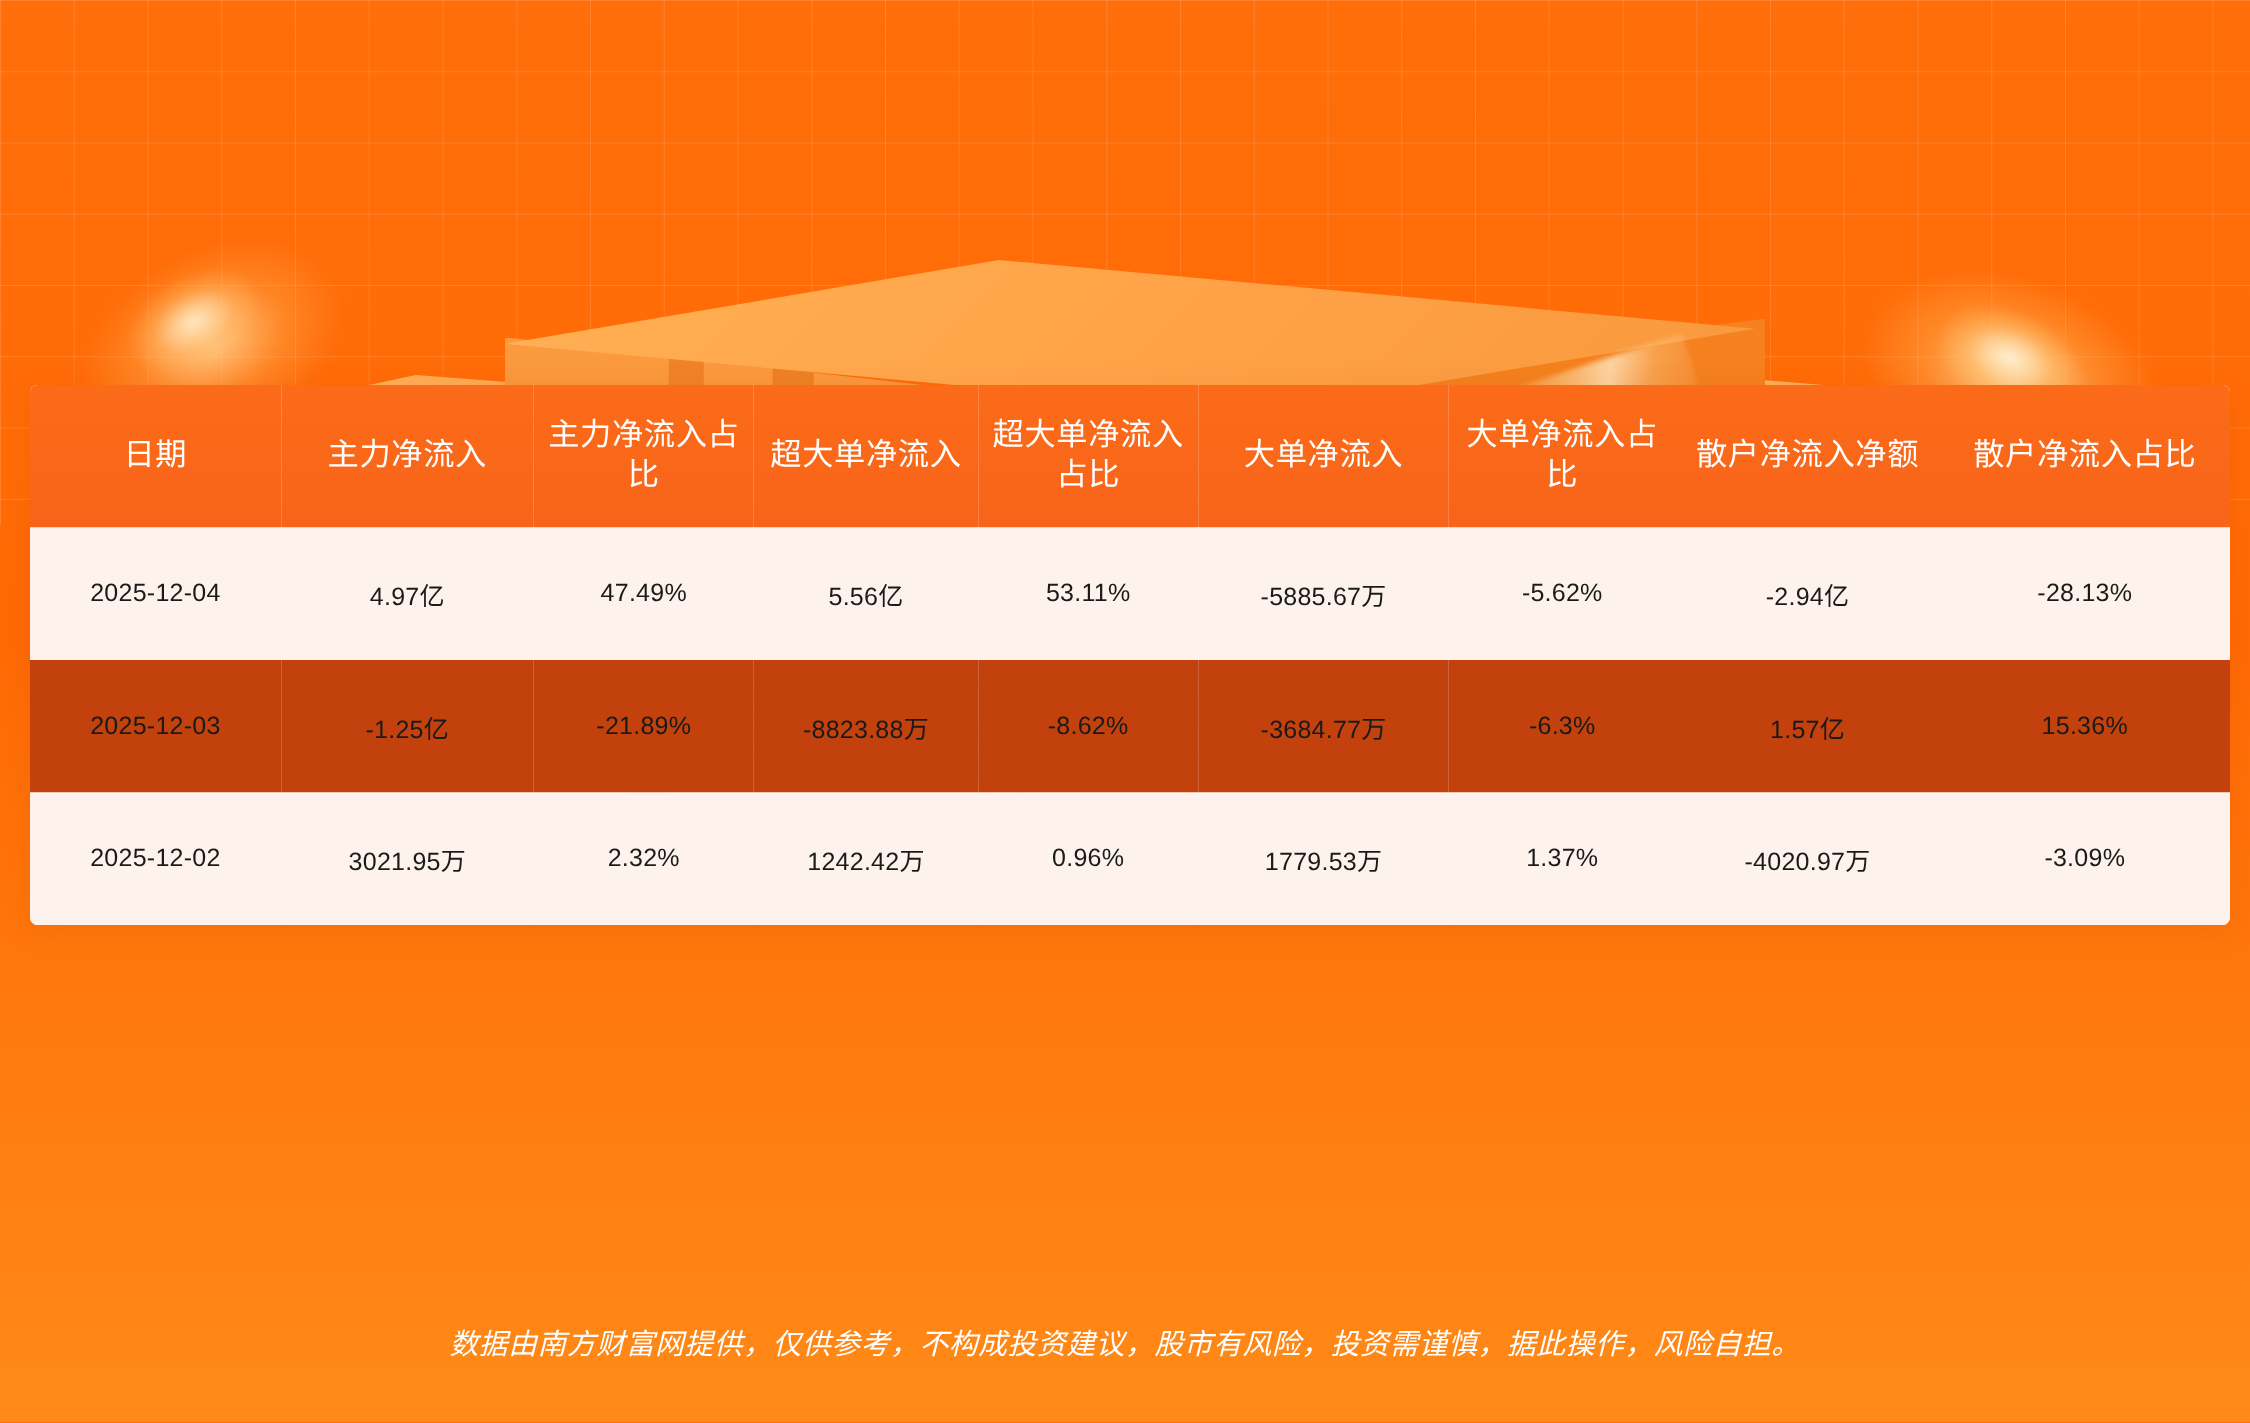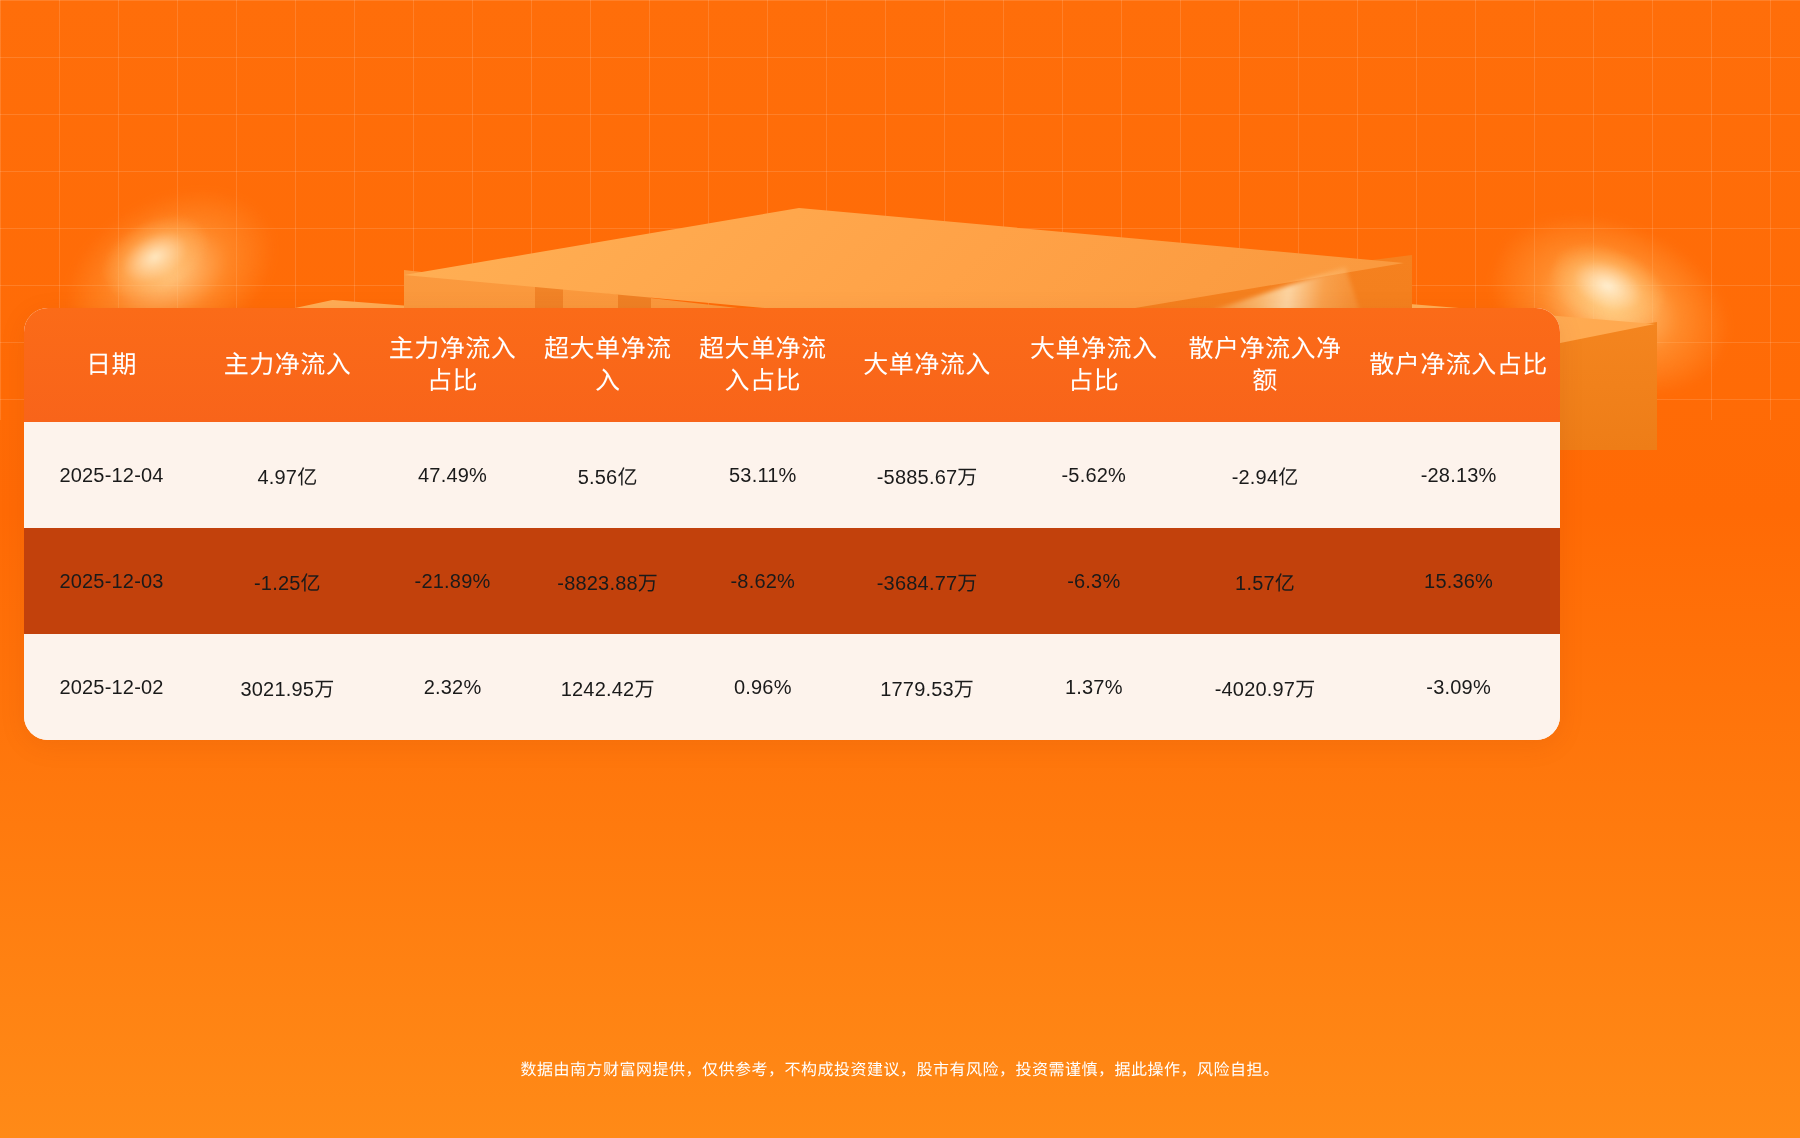--- a/index.html
+++ b/index.html
@@ -176,22 +176,22 @@
     color: #ffffff;
     font-weight: normal;
     letter-spacing: 0.5px;
   }
 
   
   .card {
     position: absolute;
     left: 24px;
     top: 308px;
-    width: 1536px;
-    border-radius: 24px;
+    width: 1760px;
+    border-radius: 6px;
     overflow: hidden;
     z-index: 6;
     background: #ffffff;
     box-shadow: 0 6px 26px rgba(150,50,0,0.10);
   }
 
   table.flow {
     width: 100%;
     border-collapse: collapse;
     table-layout: fixed;
@@ -277,23 +277,24 @@
 
   
   .footer {
     position: absolute;
     left: 0; right: 0;
     top: 1056px;
     text-align: center;
     z-index: 5;
   }
   .footer-text {
-    font-size: 16px;
+    font-size: 23px;
     color: #ffffff;
     letter-spacing: 0.5px;
+    font-style: italic;
   }
 </style>
 </head>
 <body>
 
 <div class="page">
 
   <div class="bg-grid"></div>
   <div class="bg-glow-left"></div>
   <div class="bg-glow-left2"></div>

